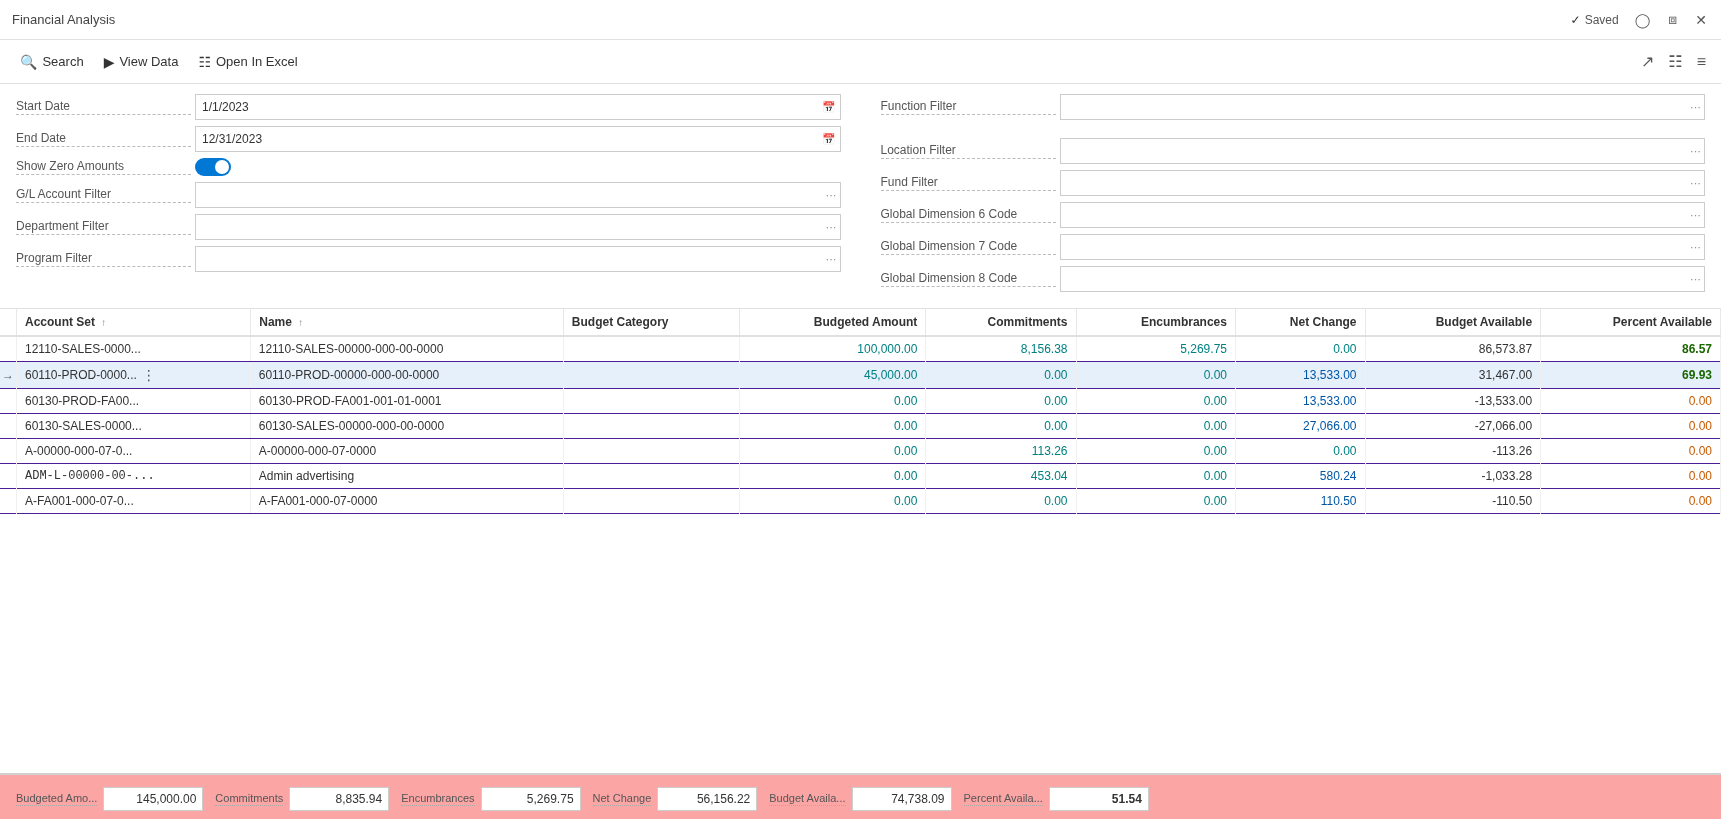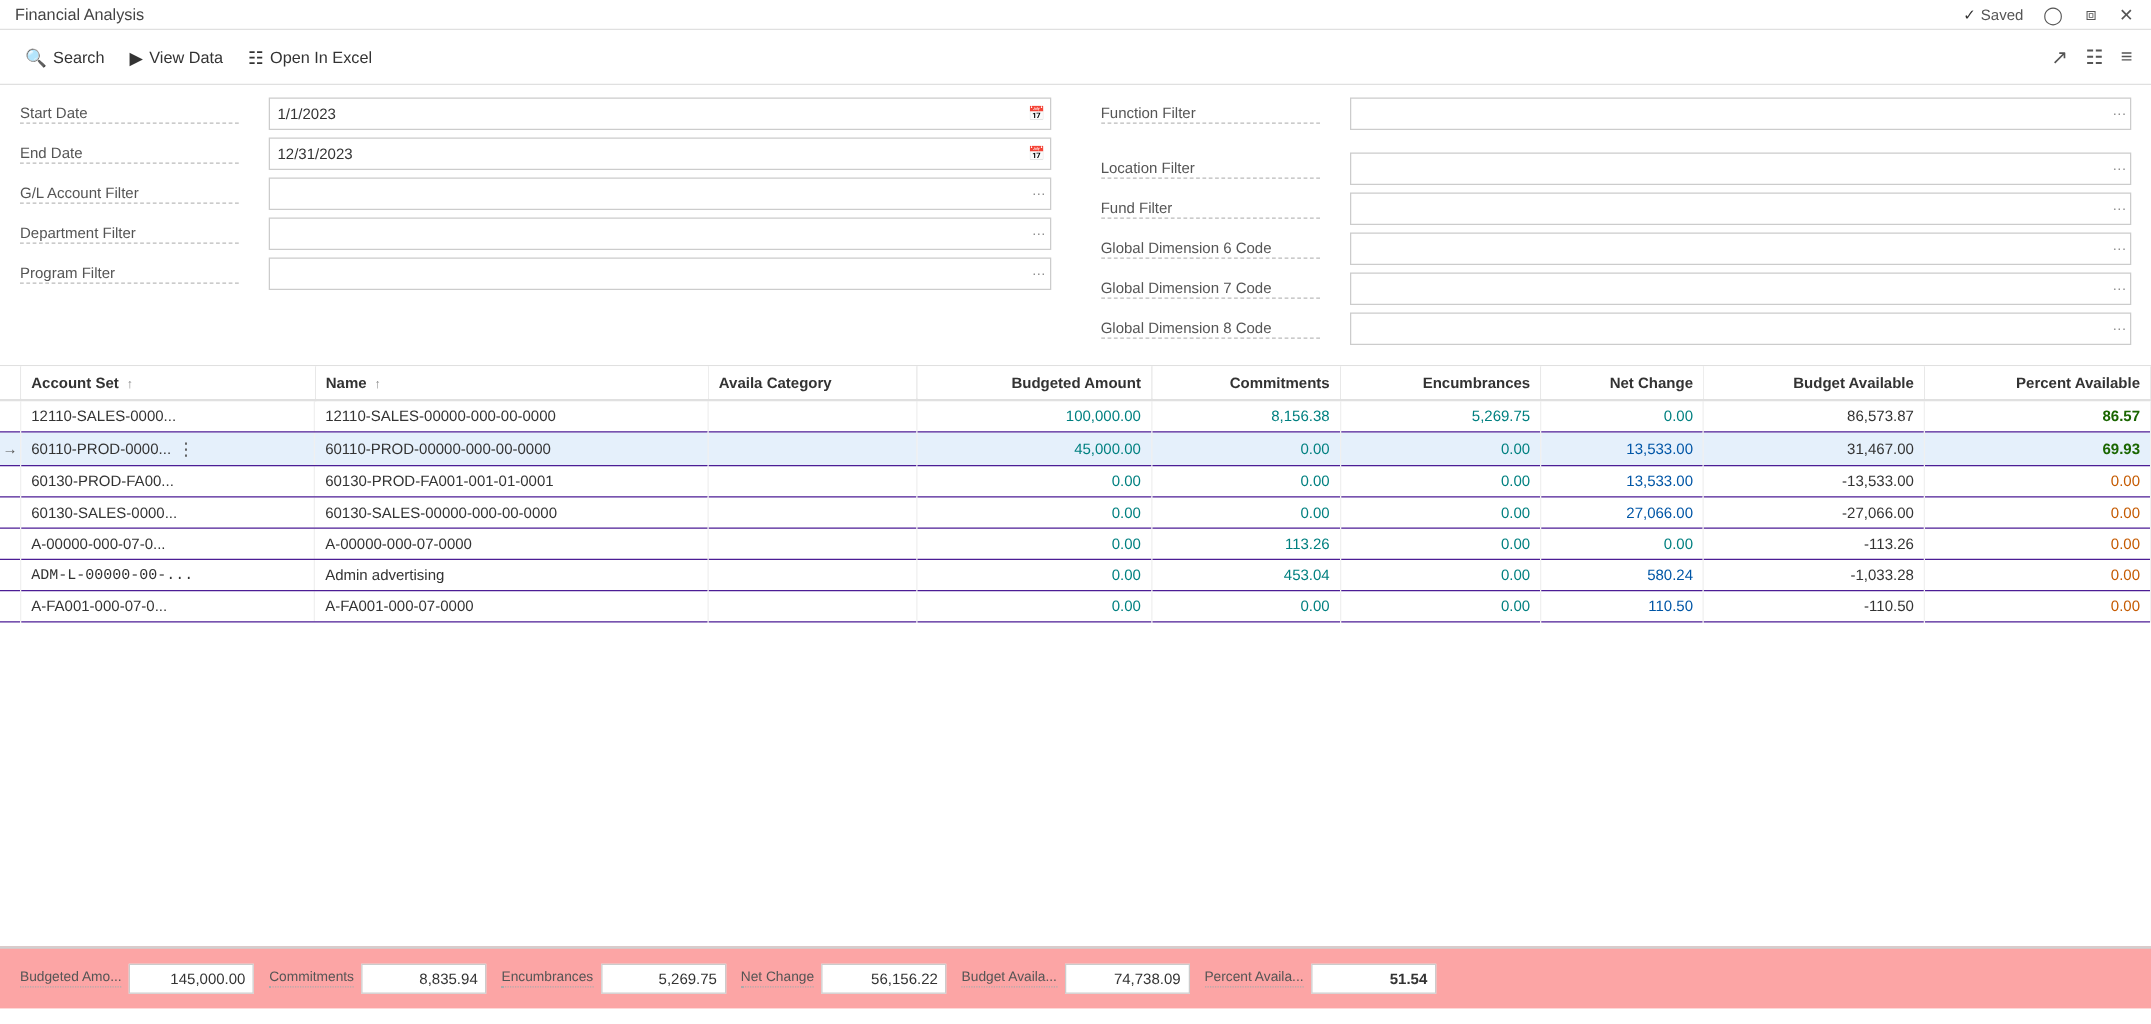--- a/index.html
+++ b/index.html
@@ -1,21 +1,21 @@
 <!DOCTYPE html>
 <html><head>
   <meta charset="utf-8">
   <style>
     * { box-sizing: border-box; margin: 0; padding: 0; }
     body { font-family: 'Segoe UI', Arial, sans-serif; font-size: 13px; background: #fff; color: #333; overflow: hidden; }
 
     
     .title-bar {
       display: flex; align-items: center; justify-content: space-between;
-      padding: 4px 12px; height: 24px; border-bottom: 1px solid #e0e0e0;
+      padding: 4px 12px; height: 40px; border-bottom: 1px solid #e0e0e0;
     }
     .title-bar-left { font-size: 13px; color: #444; }
     .title-bar-right { display: flex; align-items: center; gap: 14px; }
     .saved-label { color: #555; font-size: 12px; display: flex; align-items: center; gap: 4px; }
     .saved-check { color: #333; }
     .title-icon-btn { font-size: 14px; color: #555; cursor: pointer; background: none; border: none; padding: 2px; }
 
     
     .toolbar {
       display: flex; align-items: center; gap: 4px;
@@ -33,21 +33,21 @@
     
     .filters-section {
       padding: 10px 16px 10px 16px;
       border-bottom: 1px solid #e0e0e0;
     }
     .filters-title { font-size: 13px; font-weight: 600; color: #333; margin-bottom: 10px; }
     .filters-grid {
       display: grid; grid-template-columns: 1fr 1fr; gap: 6px 40px;
     }
     .filter-row {
-      display: flex; align-items: center; gap: 24px;
+      display: flex; align-items: center; gap: 4px;
     }
     .filter-label {
       width: 175px; min-width: 175px; font-size: 12px; color: #555;
       border-bottom: 1px dashed #bbb; padding-bottom: 1px;
     }
     .filter-input-wrap { flex: 1; position: relative; }
     .filter-input {
       width: 100%; height: 26px; border: 1px solid #ccc; padding: 2px 24px 2px 6px;
       font-size: 12px; color: #333; background: #fff; outline: none;
     }
@@ -172,20 +172,26 @@
         </div>
 
         <div class="filter-row" style="margin-bottom:6px;">
           <span class="filter-label">End Date</span>
           <div class="filter-input-wrap">
             <input class="filter-input" type="text" value="12/31/2023" style="">
             <span class="filter-input-icon">📅</span>
           </div>
         </div>
 
+        <div class="filter-row" style="margin-bottom:6px;">
+          <span class="filter-label">Show Zero Amounts</span>
+          <div class="filter-toggle">
+            <div class="toggle-switch"></div>
+          </div>
+        </div>
 
         <div class="filter-row" style="margin-bottom:6px;">
           <span class="filter-label">G/L Account Filter</span>
           <div class="filter-input-wrap">
             <input class="filter-input" type="text" style="">
             <span class="filter-input-icon">···</span>
           </div>
         </div>
 
         <div class="filter-row" style="margin-bottom:6px;">
@@ -266,21 +272,21 @@
             <th style="width:16px; padding:6px 2px;"></th>
             <th>
               <span>Account Set</span>
               <span class="col-arrow">↑</span>
             </th>
             <th>
               <span>Name</span>
               <span class="col-arrow">↑</span>
             </th>
             <th>
-              <span>Availa Category</span>
+              <span>Budget Category</span>
             </th>
             <th class="right">
               <span>Budgeted Amount</span>
             </th>
             <th class="right">
               <span>Commitments</span>
             </th>
             <th class="right">
               <span>Encumbrances</span>
             </th>

